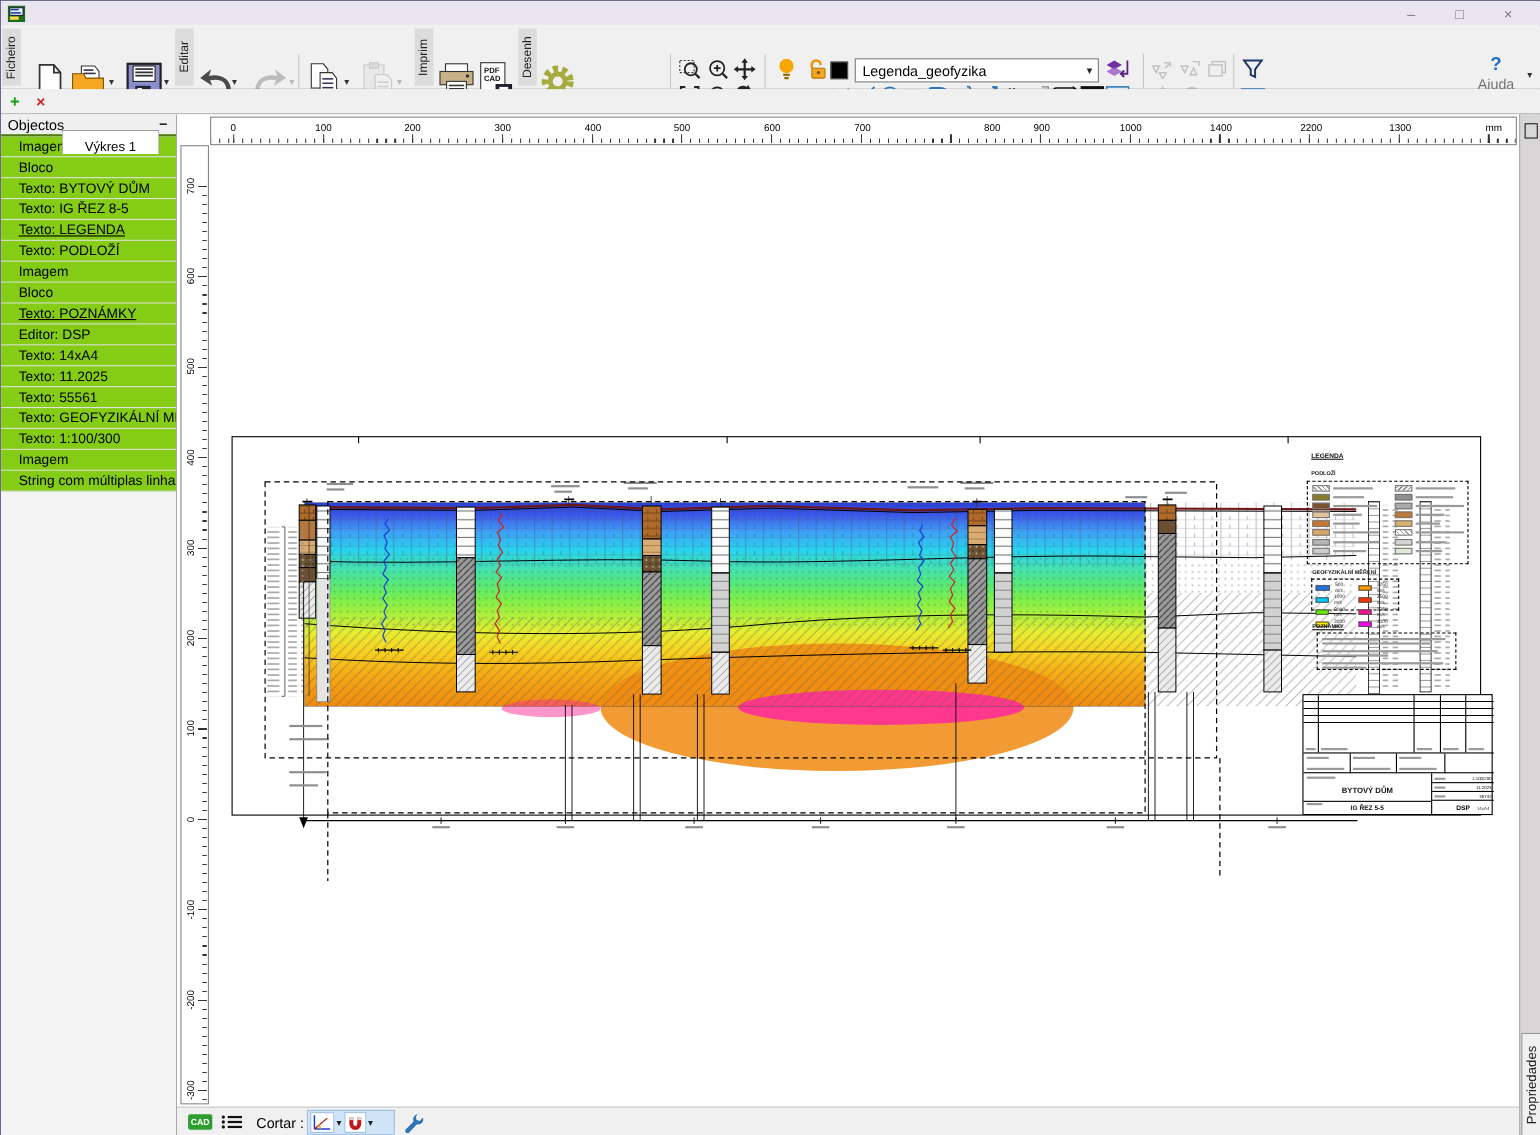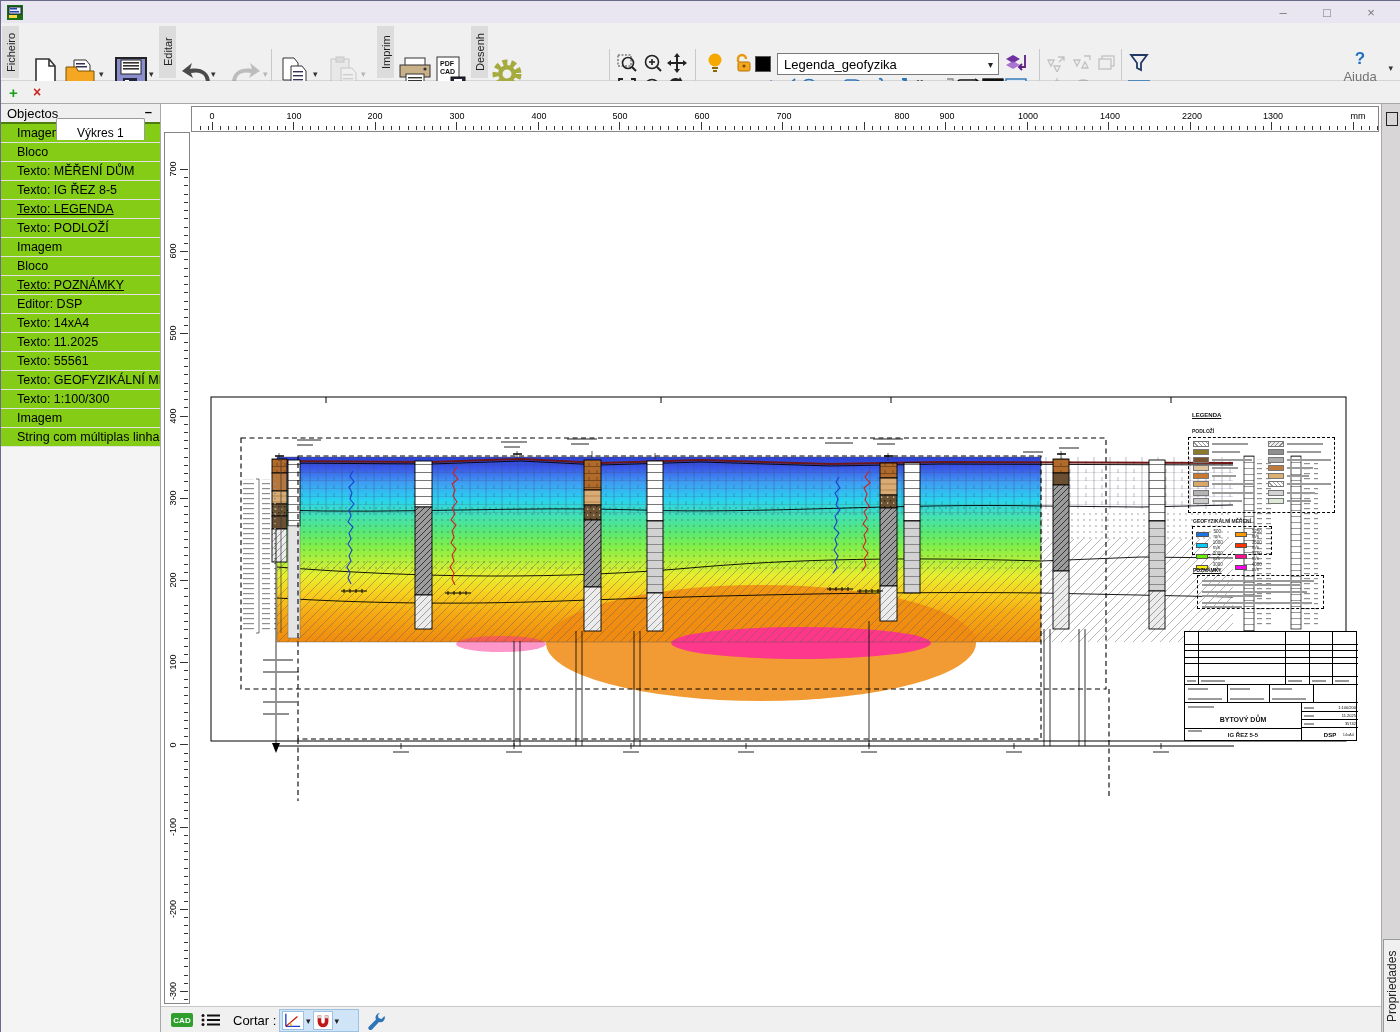--- a/index.html
+++ b/index.html
@@ -454,21 +454,21 @@
     </div>
   </div>
 
   <div class="sidebar">
     <div class="sb-head">
       <span>Objectos</span>
       <span class="sb-min">–</span>
     </div>
     <div class="sb-item">Imagem</div>
     <div class="sb-item">Bloco</div>
-    <div class="sb-item">Texto: MĚŘENÍ DŮM</div>
+    <div class="sb-item">Texto: BYTOVÝ DŮM</div>
     <div class="sb-item">Texto: IG ŘEZ 8-5</div>
     <div class="sb-item u">Texto: LEGENDA</div>
     <div class="sb-item">Texto: PODLOŽÍ</div>
     <div class="sb-item">Imagem</div>
     <div class="sb-item">Bloco</div>
     <div class="sb-item u">Texto: POZNÁMKY</div>
     <div class="sb-item">Editor: DSP</div>
     <div class="sb-item">Texto: 14xA4</div>
     <div class="sb-item">Texto: 11.2025</div>
     <div class="sb-item">Texto: 55561</div>

